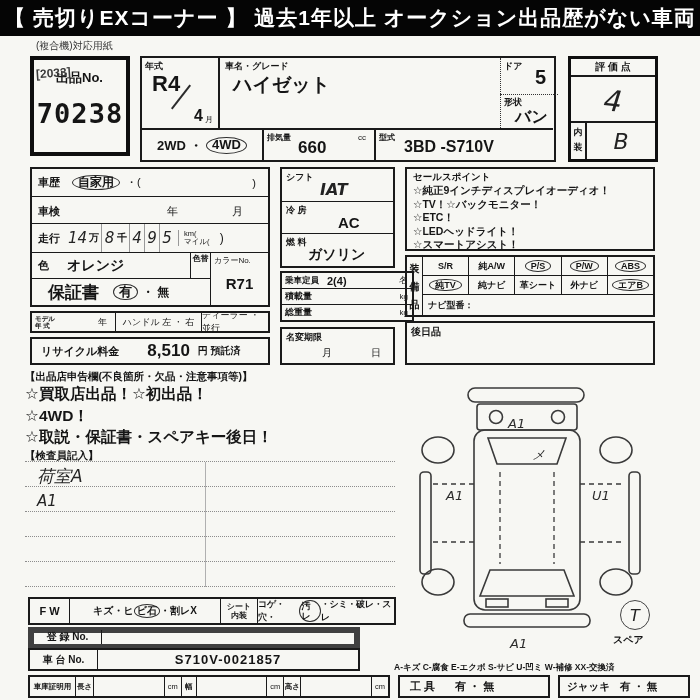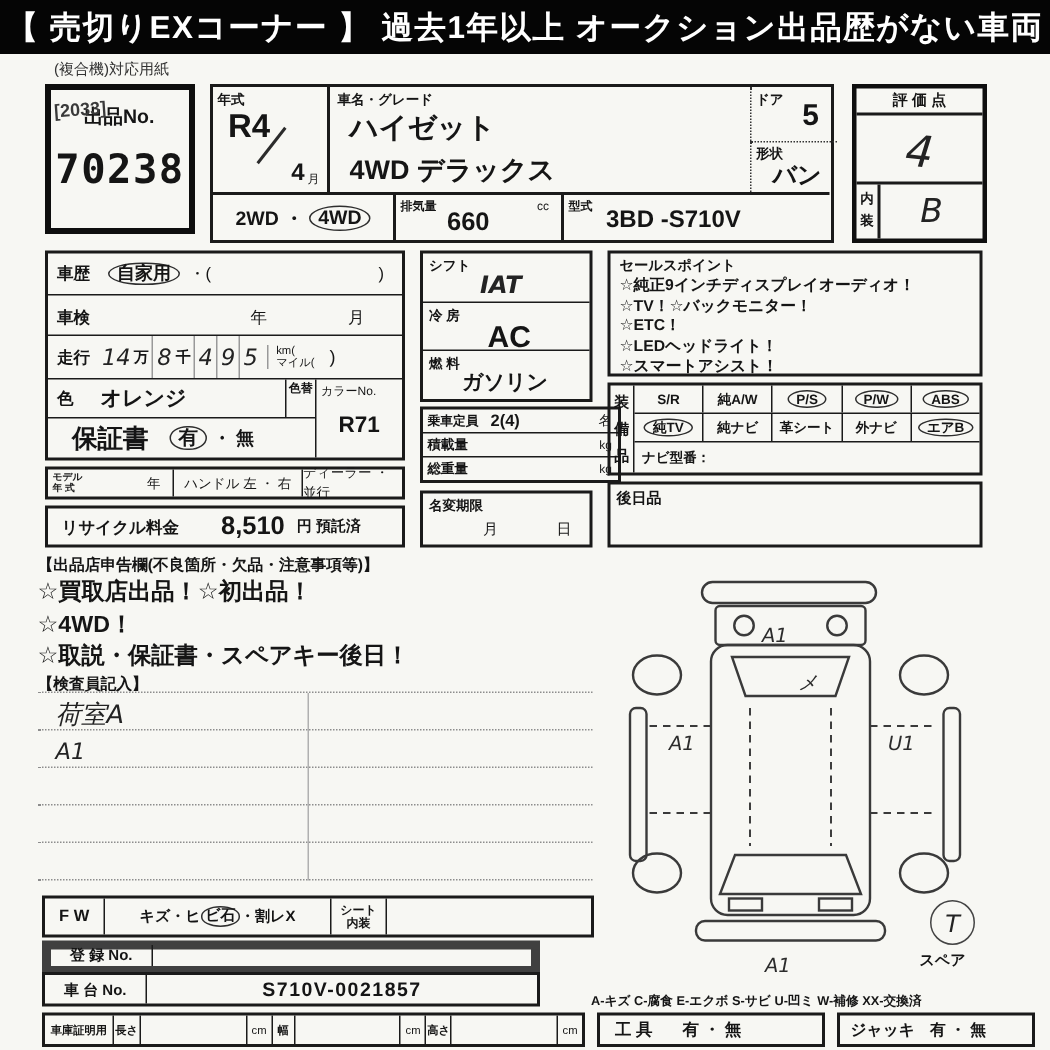--- a/index.html
+++ b/index.html
@@ -36,21 +36,20 @@
   <div class="a" style="left:0;top:0;width:78px;height:70px;border-right:2px solid #1a1a1a">
     <div class="a lb" style="left:3px;top:2px">年式</div>
     <div class="a b" style="left:10px;top:13px;font-size:22px">R4</div>
     <div class="a" style="left:24px;top:38px;width:30px;height:2px;background:#2b2b2b;transform:rotate(-52deg)"></div>
     <div class="a b" style="right:15px;bottom:3px;font-size:16px">4</div>
     <div class="a" style="right:5px;bottom:3px;font-size:8px">月</div>
   </div>
   <div class="a" style="left:78px;top:0;width:280px;height:70px">
     <div class="a lb" style="left:5px;top:2px">車名・グレード</div>
     <div class="a b" style="left:13px;top:14px;font-size:19px">ハイゼット</div>
-    <div class="a b" style="left:13px;top:43px;font-size:18px">4WD  デラックス</div>
   </div>
   <div class="a dotl" style="left:358px;top:0;width:58px;height:36px">
     <div class="a lb" style="left:3px;top:2px">ドア</div>
     <div class="a b" style="right:12px;top:8px;font-size:20px">5</div>
   </div>
   <div class="a dotl dott" style="left:358px;top:36px;width:58px;height:34px">
     <div class="a lb" style="left:3px;top:1px">形状</div>
     <div class="a b" style="left:14px;top:12px;font-size:16px">バン</div>
   </div>
   <div class="a" style="left:0;top:70px;width:411px;height:31px;border-top:2px solid #1a1a1a">
@@ -144,21 +143,21 @@
   <span style="margin-left:8px;font-size:10px;font-weight:bold">円 預託済</span>
 </div>
 
 <div class="a fc" style="left:280px;top:167px;width:115px;height:101px;border:2px solid #1a1a1a">
   <div style="flex:1;border-bottom:1.5px solid #1a1a1a;position:relative">
     <span class="a lb" style="left:4px;top:2px">シフト</span>
     <span class="a hw b" style="left:38px;top:11px;font-size:16px">IAT</span>
   </div>
   <div style="flex:1;border-bottom:1.5px solid #1a1a1a;position:relative">
     <span class="a lb" style="left:4px;top:2px">冷 房</span>
-    <span class="a b" style="left:43px;top:12px;font-size:20px">AC</span>
+    <span class="a b" style="left:56px;top:12px;font-size:15px">AC</span>
   </div>
   <div style="flex:1;position:relative">
     <span class="a lb" style="left:4px;top:2px">燃 料</span>
     <span class="a b" style="left:26px;top:12px;font-size:14px">ガソリン</span>
   </div>
 </div>
 
 <div class="a fc" style="left:280px;top:271px;width:134px;height:51px;border:2px solid #1a1a1a">
   <div class="fx" style="flex:1;border-bottom:1px solid #1a1a1a">
     <span class="b" style="margin-left:3px;font-size:8.5px">乗車定員</span>
@@ -297,20 +296,25 @@
   <div class="ct b" style="width:40px;border-right:1.5px solid #1a1a1a;font-size:11px">F W</div>
   <div class="ct b" style="width:150px;font-size:10px">
     <span>キズ・ヒ</span>
       <span class="circ" style="padding:0 2px">ビ石</span>
       <span>・割レX</span>
   </div>
   <div class="fc ct b" style="width:38px;border-left:1.5px solid #1a1a1a;border-right:1.5px solid #1a1a1a;font-size:8px;line-height:1.15">
     <span>シート</span>
     <span>内装</span>
   </div>
+  <div class="ct b" style="flex:1;font-size:9px;letter-spacing:-0.3px">
+    <span>コゲ・穴・</span>
+      <span class="circ" style="padding:0 2px">汚レ</span>
+      <span>・シミ・破レ・スレ</span>
+  </div>
 </div>
 
 <div class="a fx" style="left:28px;top:627px;width:332px;height:23px;border:6px solid #404040;align-items:flex-end">
   <div class="ct b" style="width:68px;border-right:1.5px solid #1a1a1a;font-size:10px">登 録 No.</div>
   <div style="width:119px;border-right:1px solid #1a1a1a"></div>
   <div style="width:40px;border-right:1px solid #1a1a1a"></div>
   <div style="width:40px;border-right:1px solid #1a1a1a"></div>
   <div style="flex:1"></div>
 </div>
 

